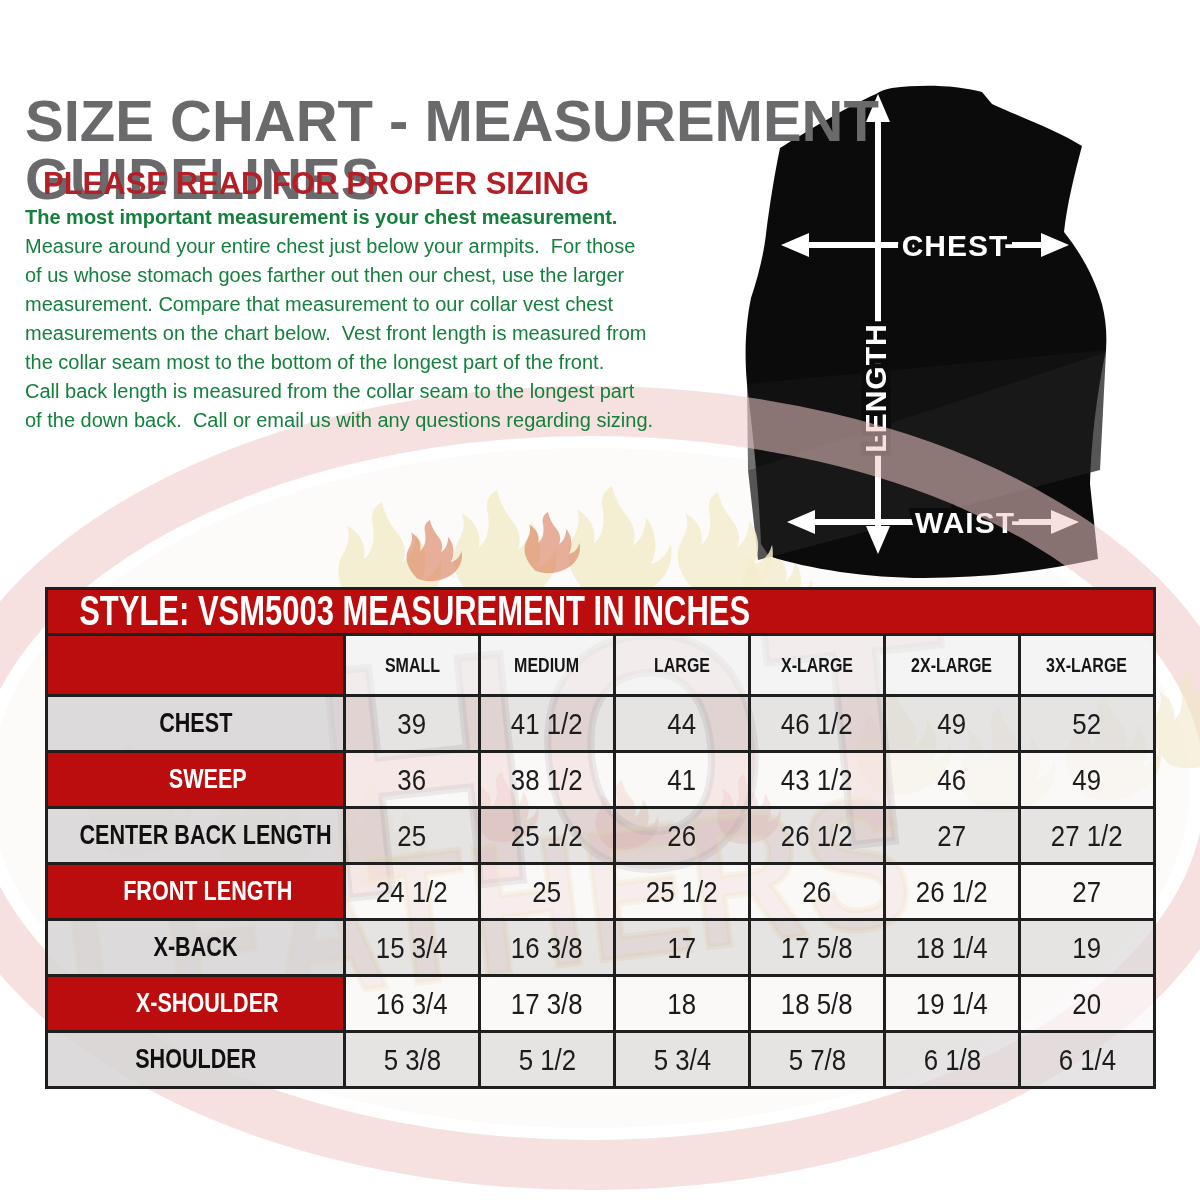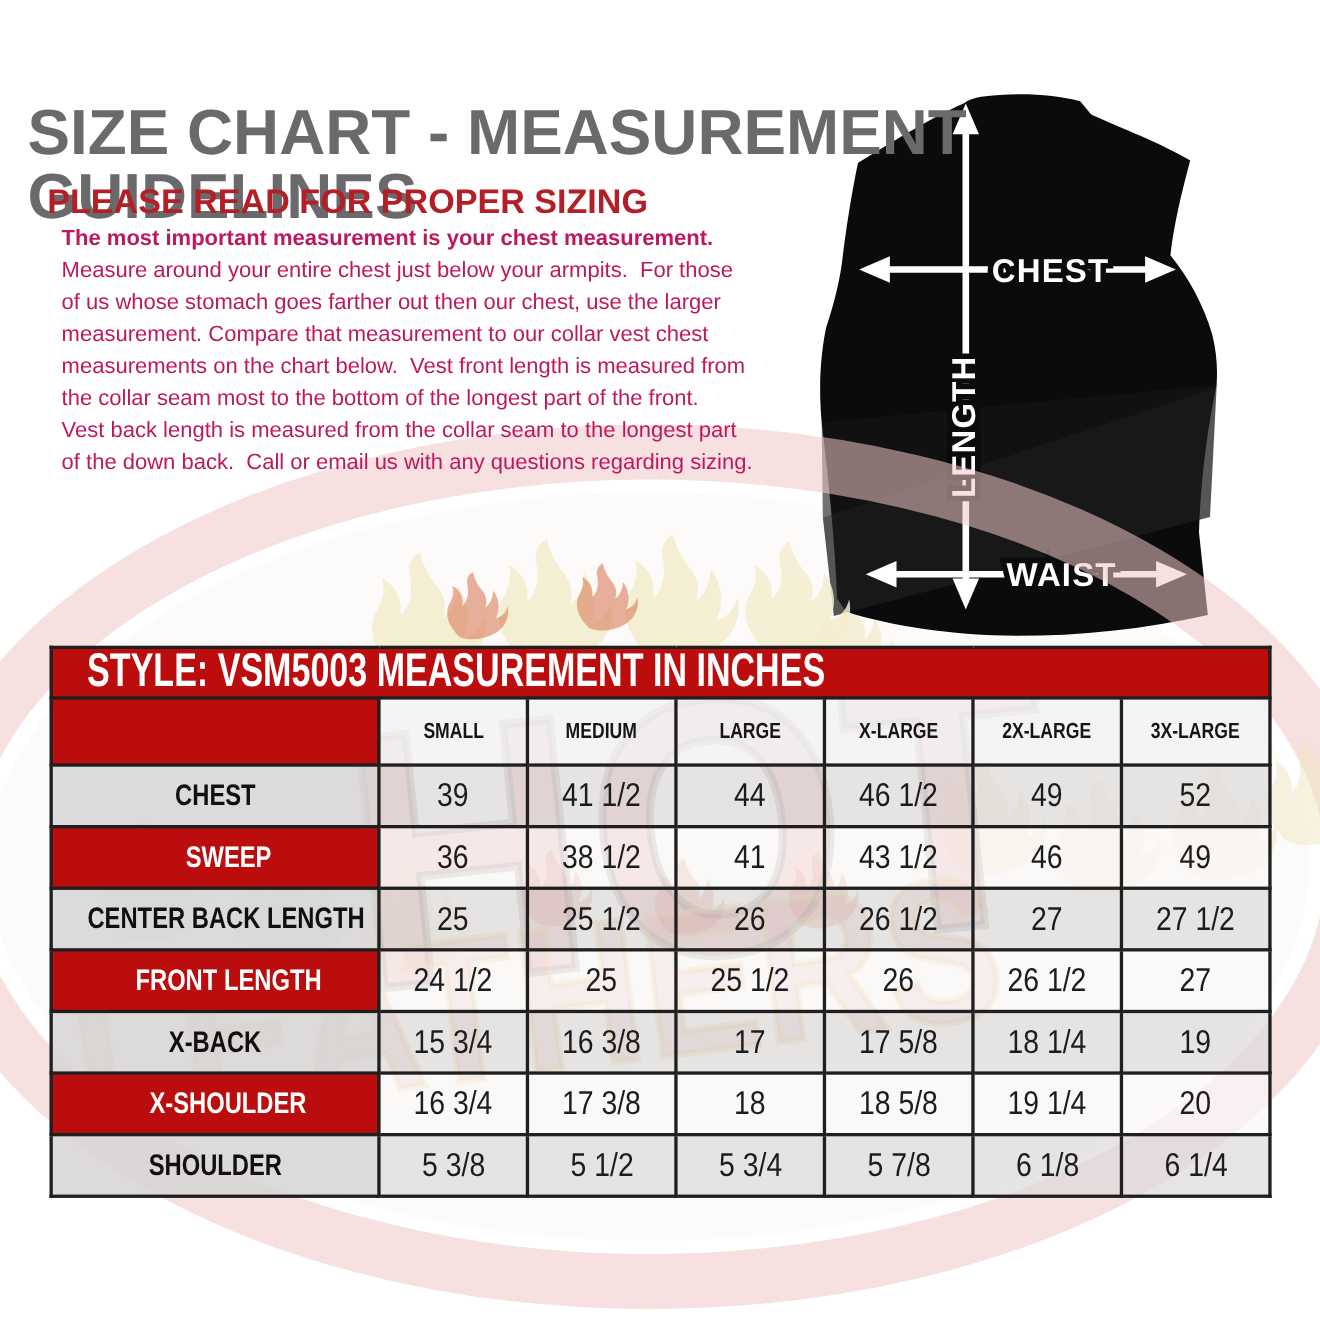--- a/index.html
+++ b/index.html
@@ -34,21 +34,21 @@
   .page-subtitle{
     position:absolute;left:27px;top:152px;margin:16px;
     font-size:31px;font-weight:bold;color:var(--subtitle-red);
     line-height:1;
   }
   .page-subtitle .cond-left{transform:scaleX(0.60);}
 
   
   .intro{
     position:absolute;left:25px;top:203px;
-    font-size:20px;line-height:29px;color:#be185d;margin-left:31px;
+    font-size:20px;line-height:29px;color:#15803d;
   }
   .intro .line{white-space:pre;}
   .intro .bold{font-weight:bold;}
 
   
   table.size-table{
     position:absolute;left:45px;top:587px;width:1110px;
     border-collapse:collapse;table-layout:fixed;
   }
   table.size-table col.c-lbl{width:298px;}
@@ -166,21 +166,21 @@
   <h2 class="page-subtitle"><span class="cond-left">PLEASE READ FOR PROPER SIZING</span></h2>
 
   <div class="intro">
     <div class="line bold">The most important measurement is your chest measurement.</div>
     <div id="intro-lines">
         <div class="line">Measure around your entire chest just below your armpits.  For those</div>
         <div class="line">of us whose stomach goes farther out then our chest, use the larger</div>
         <div class="line">measurement. Compare that measurement to our collar vest chest</div>
         <div class="line">measurements on the chart below.  Vest front length is measured from</div>
         <div class="line">the collar seam most to the bottom of the longest part of the front.</div>
-        <div class="line">Vest back length is measured from the collar seam to the longest part</div>
+        <div class="line">Call back length is measured from the collar seam to the longest part</div>
         <div class="line">of the down back.  Call or email us with any questions regarding sizing.</div>
       </div>
   </div>
 
   <table class="size-table">
     <colgroup>
       <col class="c-lbl">
         <col class="c-val">
         <col class="c-val">
         <col class="c-val">

